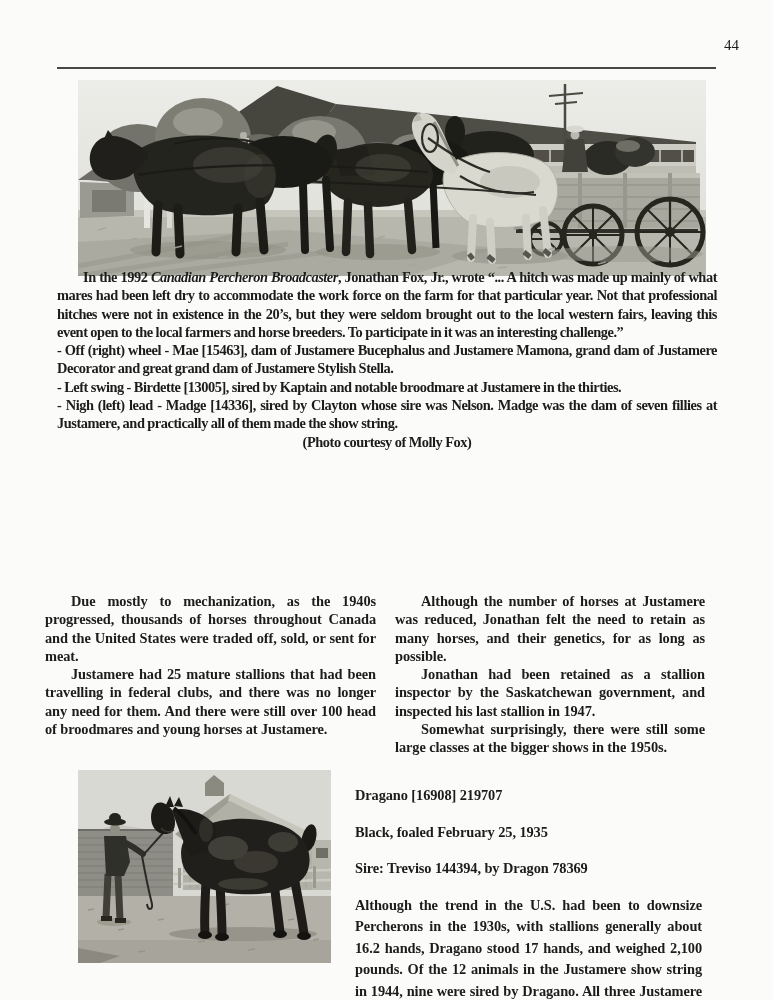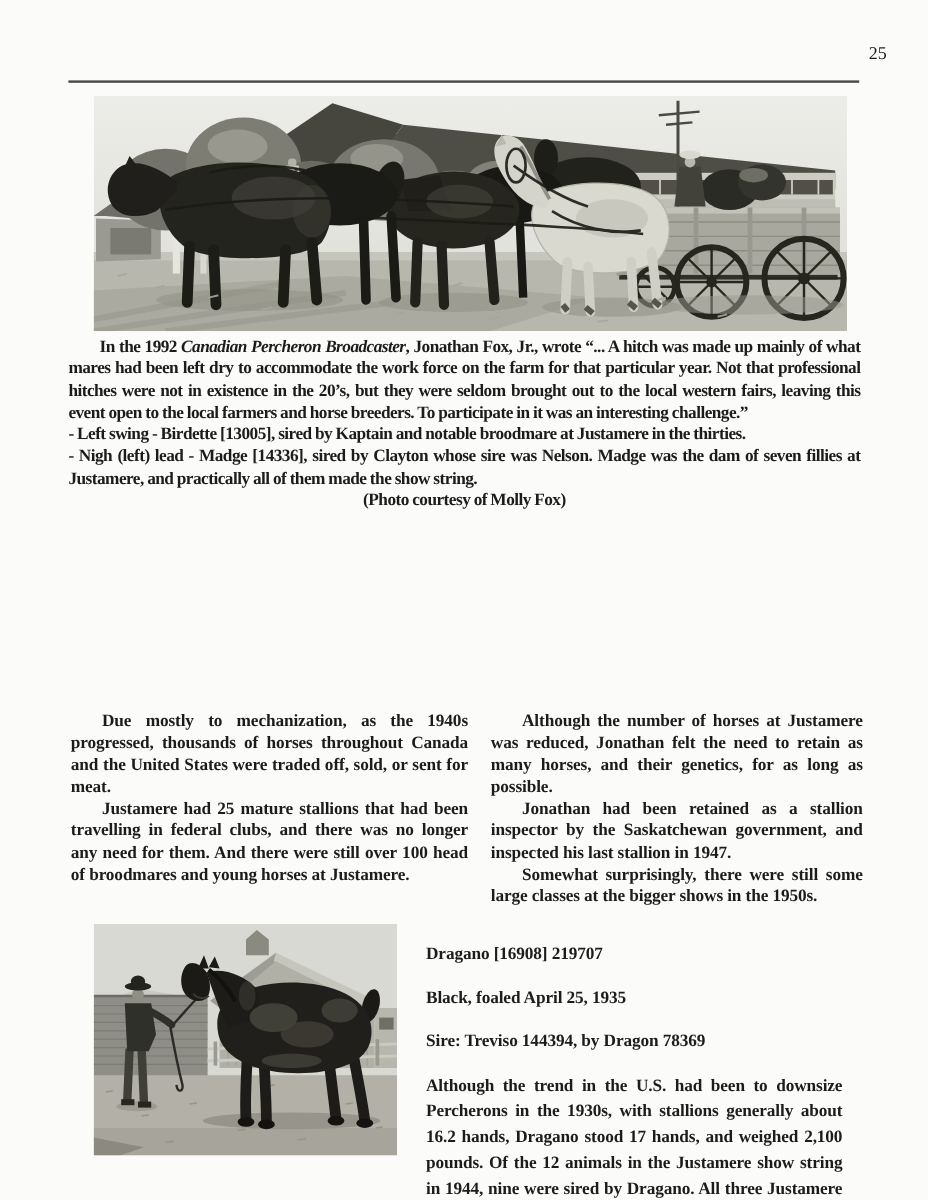--- a/index.html
+++ b/index.html
@@ -6,39 +6,39 @@
   body{width:773px;height:1000px;background:#fafaf8;}
   .page{position:relative;width:773px;height:1000px;background:#fbfbf9;
         font-family:"Liberation Serif",serif;color:#1c1c1c;overflow:hidden;}
   .pagenum{position:absolute;top:37px;right:34px;font-size:15px;font-weight:400;}
   .rule{position:absolute;left:57px;top:67px;width:659px;height:2px;background:#474747;}
   .photo{position:absolute;overflow:hidden;}
   .photo svg{display:block;width:100%;height:100%;}
   .photo1{left:78px;top:80px;width:628px;height:196px;}
   .photo2{left:78px;top:770px;width:253px;height:193px;}
   .bodytext{font-weight:700;font-size:14.4px;line-height:18.3px;text-align:justify;}
-  .block1{position:absolute;left:57px;top:280px;width:660px;letter-spacing:-0.45px;word-spacing:-0.3px;}
+  .block1{position:absolute;left:57px;top:268px;width:660px;letter-spacing:-0.45px;word-spacing:-0.3px;}
   .block1 p{margin:0;}
   .indent{text-indent:26px;}
   .ital{font-style:italic;}
   .credit{text-align:center;font-weight:700;}
-  .cols{position:absolute;left:59px;top:592px;width:660px;display:flex;gap:19px;letter-spacing:-0.1px;}
+  .cols{position:absolute;left:45px;top:592px;width:660px;display:flex;gap:19px;letter-spacing:-0.1px;}
   .colL{width:331px;}
   .colR{width:310px;}
   .cols p{margin:0;}
   .dragano{position:absolute;left:340px;top:770px;width:377px;line-height:21.5px;letter-spacing:-0.1px;}
   .dragano p{margin:15px;}
   .dr-head{text-align:left;}
 </style>
 </head>
 <body>
 
 <div class="page">
 
-  <div class="pagenum">25</div>
+  <div class="pagenum">44</div>
   <div class="rule"></div>
 
   <div class="photo photo1" role="img" aria-label="Black-and-white photo of a six-horse Percheron hitch with one white wheel horse pulling a wooden wagon with a driver, long fair barn and trees behind">
     <svg viewBox="0 0 628 196" preserveAspectRatio="none">
       <defs>
         <linearGradient id="sky1" x1="0" y1="0" x2="0" y2="1">
           <stop offset="0" stop-color="#ecece8"></stop>
             <stop offset="1" stop-color="#dddDD7"></stop>
         </linearGradient>
       </defs>
@@ -159,20 +159,21 @@
         <ellipse cx="352" cy="58" rx="8" ry="14"></ellipse>
         <path d="M96,64 C120,58 150,56 176,62"></path>
       </g>
 
       <path d="M20,150 l8,-2 M52,160 l7,-2 M96,168 l8,-2 M140,178 l9,-2 M250,182 l9,-2 M330,186 l8,-2 M420,188 l9,-1 M520,184 l8,-2 M580,178 l8,-2 M300,158 l7,-2 M470,170 l7,-2" stroke="#a6a69c" stroke-width="1.6" opacity="0.9"></path>
     </svg>
   </div>
 
   <div class="bodytext block1">
     <p class="indent"><span>In the 1992 </span><span class="ital">Canadian Percheron Broadcaster</span><span>, Jonathan Fox, Jr., wrote “... A hitch was made up mainly of what mares had been left dry to accommodate the work force on the farm for that particular year. Not that professional hitches were not in existence in the 20’s, but they were seldom brought out to the local western fairs, leaving this event open to the local farmers and horse breeders. To participate in it was an interesting challenge.”</span></p>
+    <p>- Off (right) wheel -  Mae [15463], dam of Justamere Bucephalus and Justamere Mamona, grand dam of Justamere Decorator and great grand dam of Justamere Stylish Stella.</p>
     <p>- Left swing -  Birdette [13005], sired by Kaptain and notable broodmare at Justamere in the thirties.</p>
     <p>- Nigh (left) lead - Madge [14336], sired by Clayton whose sire was Nelson. Madge was the dam of seven fillies at Justamere, and practically all of them made the show string.</p>
     <p class="credit">(Photo courtesy of Molly Fox)</p>
   </div>
 
   <div class="bodytext cols">
     <div class="colL">
       <p class="indent">Due mostly to mechanization, as the 1940s progressed, thousands of horses throughout Canada and the United States were traded off, sold, or sent for meat.</p>
       <p class="indent">Justamere had 25 mature stallions that had been travelling in federal clubs, and there was no longer any need for them. And there were still over 100 head of broodmares and young horses at Justamere.</p>
     </div>
@@ -241,19 +242,19 @@
       <ellipse cx="178" cy="92" rx="22" ry="11" fill="#434139" opacity="0.75"></ellipse>
       <ellipse cx="205" cy="72" rx="15" ry="10" fill="#4a4a41" opacity="0.7"></ellipse>
       <ellipse cx="128" cy="60" rx="7" ry="12" fill="#3c3b34" opacity="0.6"></ellipse>
       <ellipse cx="165" cy="114" rx="25" ry="6" fill="#55554b" opacity="0.5"></ellipse>
       <path d="M83,58 C86,62 92,63 96,60" stroke="#3a3933" stroke-width="1.5" fill="none"></path>
     </svg>
   </div>
 
   <div class="bodytext dragano">
     <p class="dr-head">Dragano [16908] 219707</p>
-    <p class="dr-head">Black, foaled April 25, 1935</p>
+    <p class="dr-head">Black, foaled February 25, 1935</p>
     <p class="dr-head">Sire: Treviso 144394, by Dragon 78369</p>
     <p>Although the trend in the U.S. had been to downsize Percherons in the 1930s, with stallions generally about 16.2 hands, Dragano stood 17 hands, and weighed 2,100 pounds. Of the 12 animals in the Justamere show string in 1944, nine were sired by Dragano. All three Justamere bred horses on the following pages were out of Dragano daughters.</p>
     <p class="credit">(Photo courtesy of Molly Fox)</p>
   </div>
 
 </div>
 
 </body></html>

